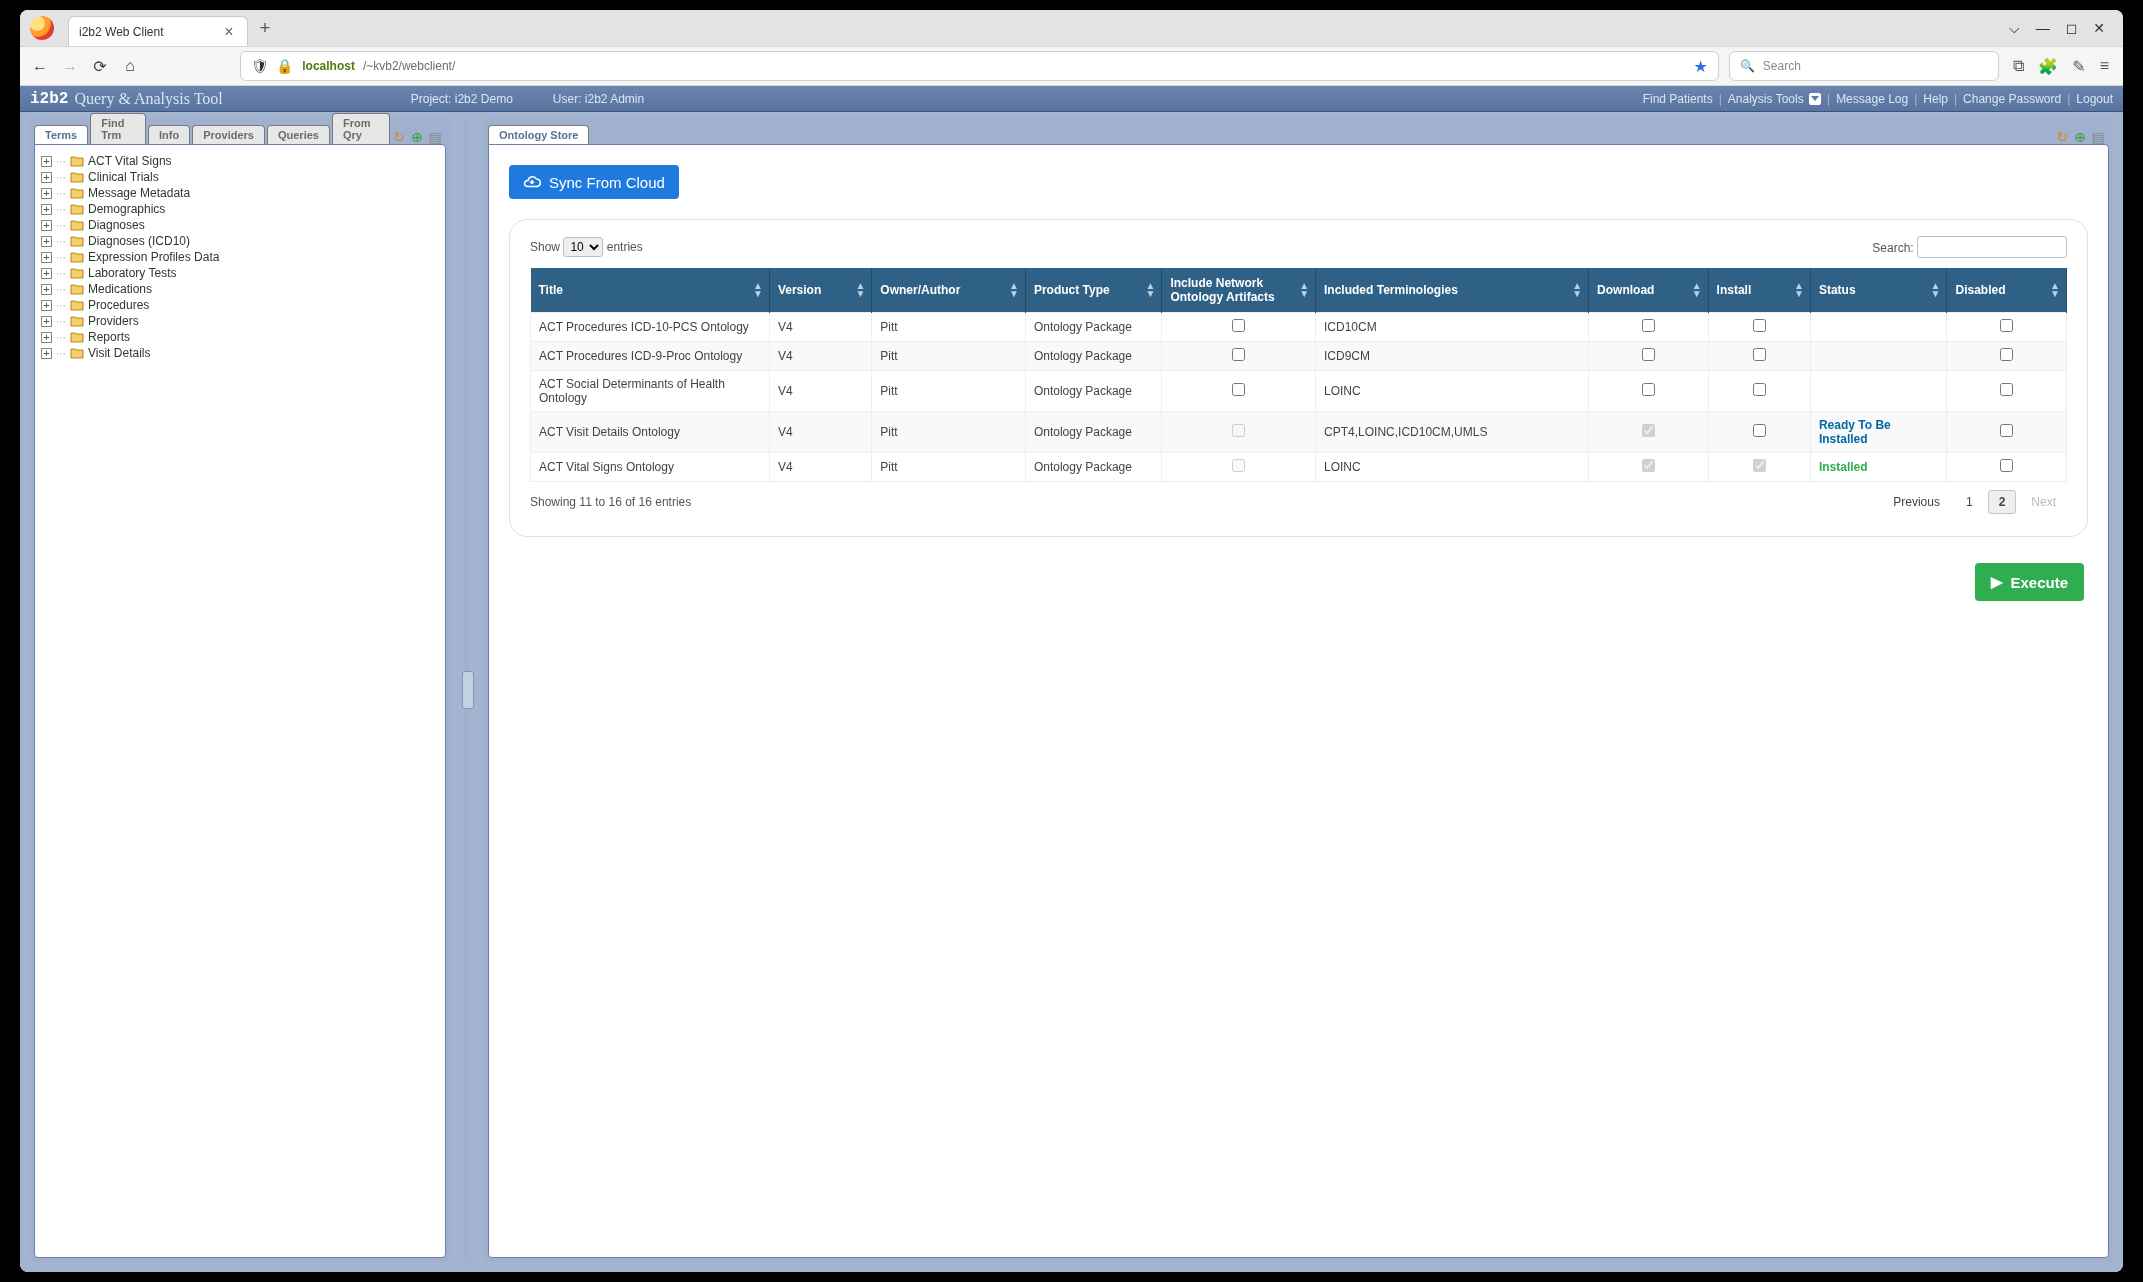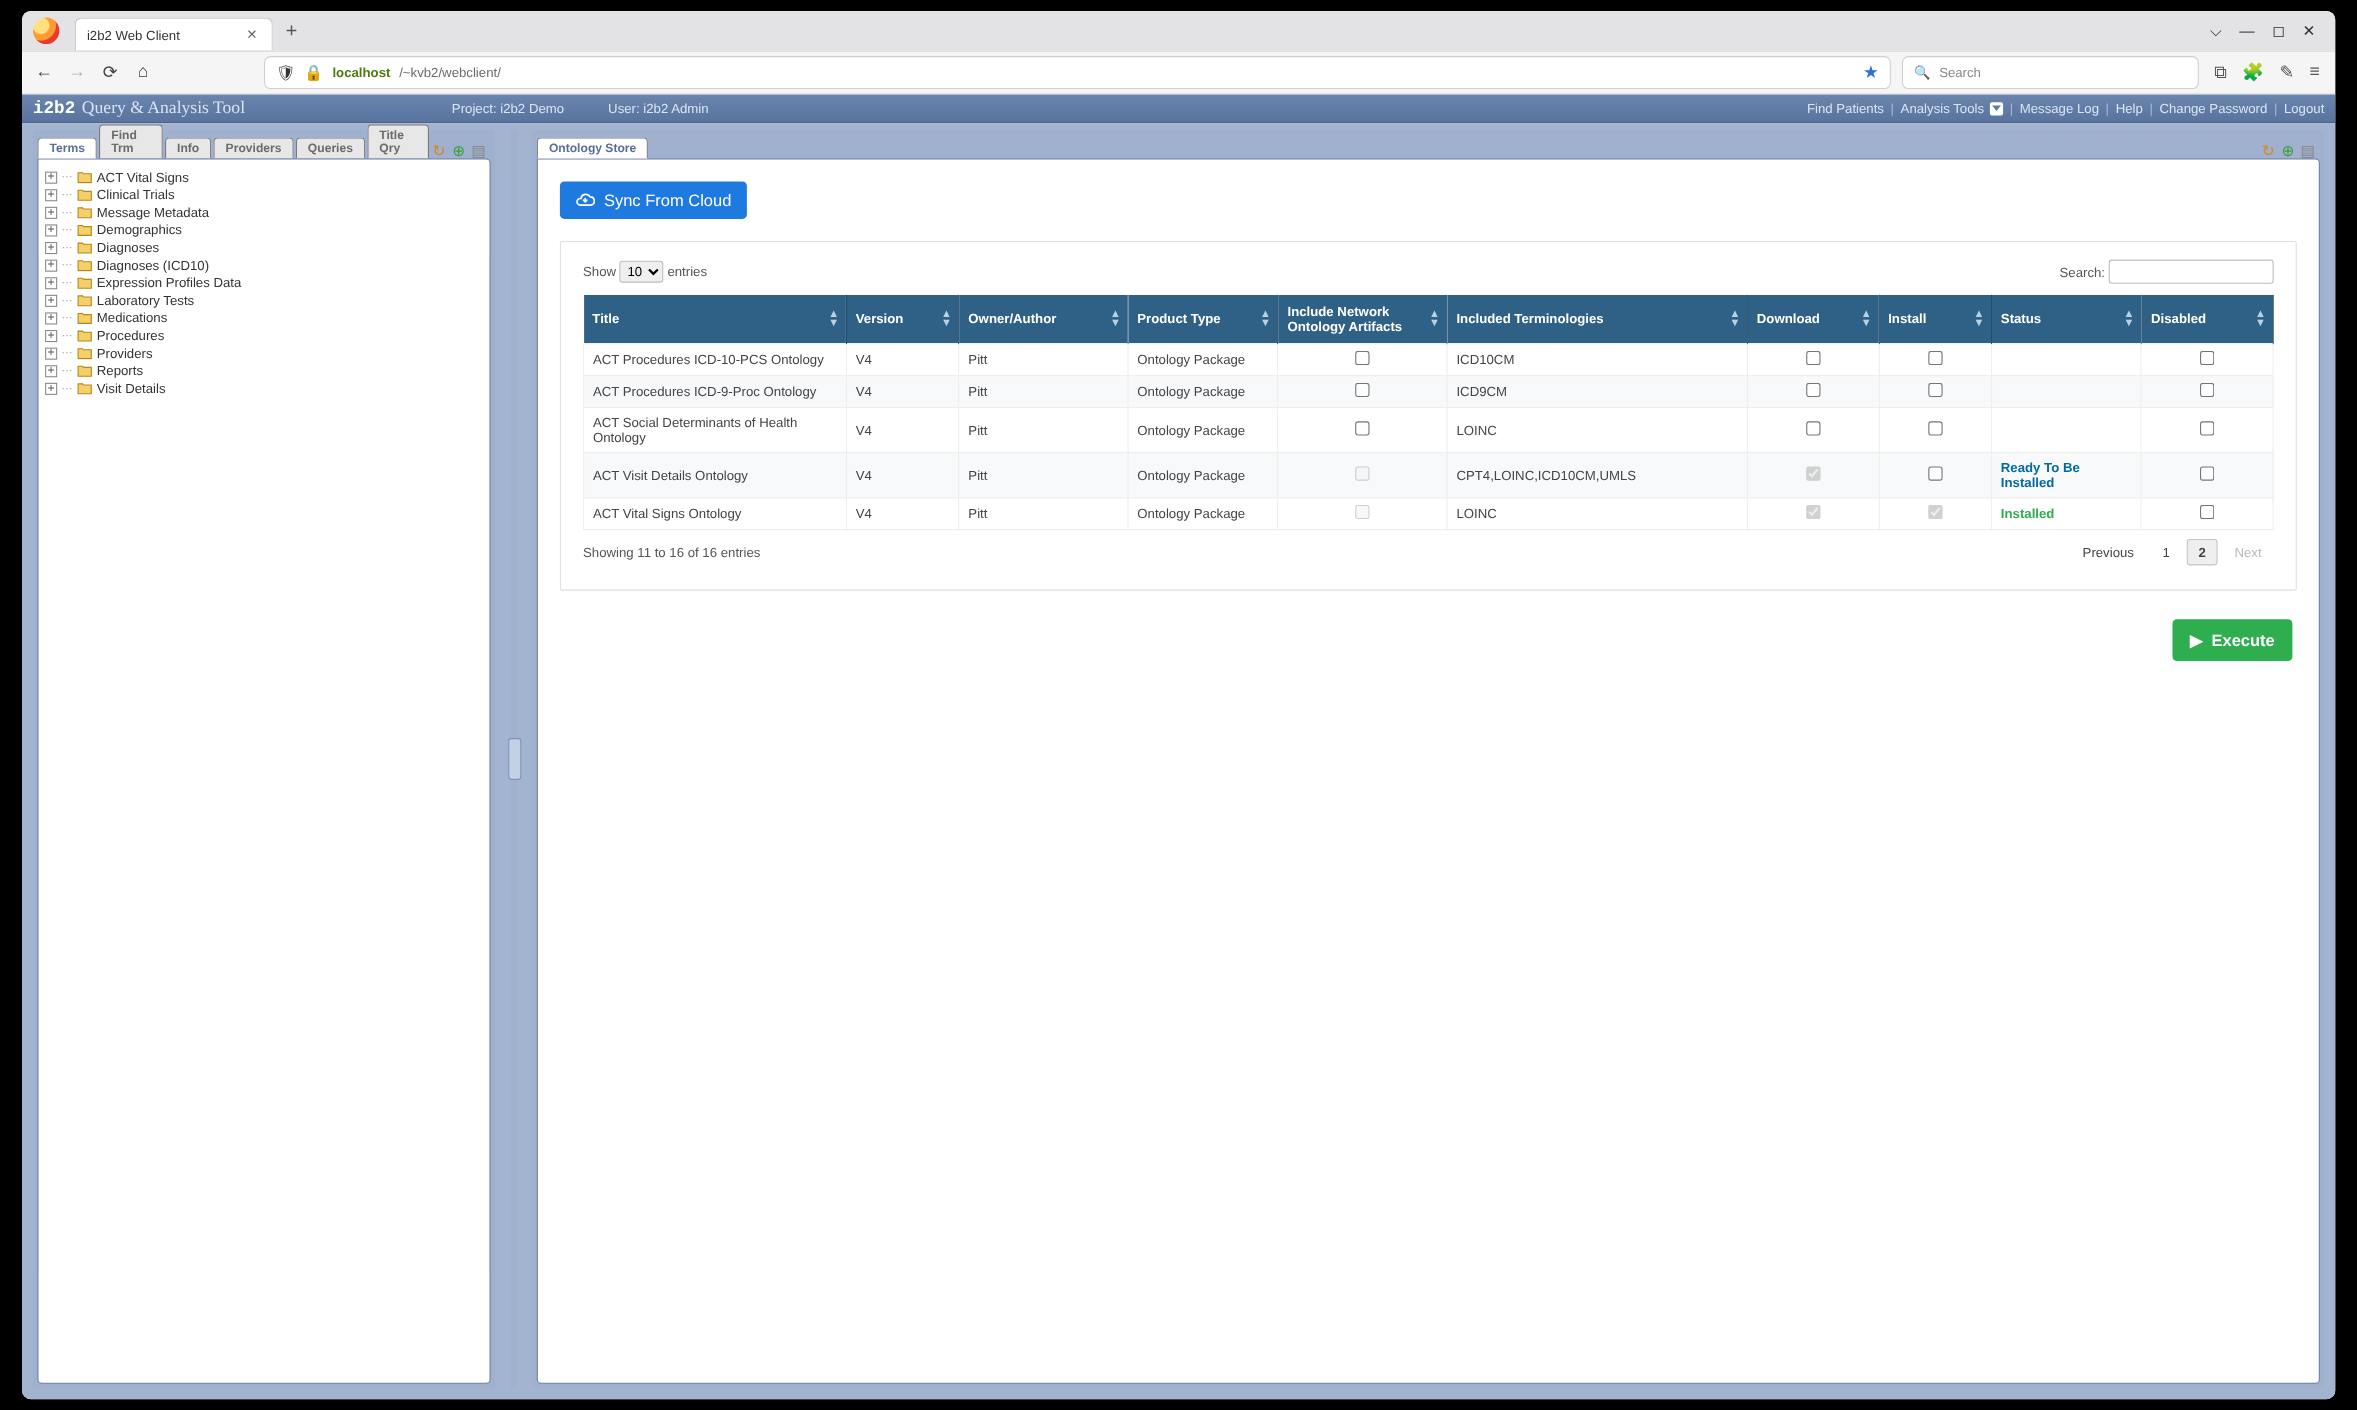--- a/index.html
+++ b/index.html
@@ -211,21 +211,21 @@
   }
   .btn {
     display:inline-flex; align-items:center; gap:8px;
     border:none; border-radius:4px; cursor:pointer;
     font-size:15px; padding:8px 14px;
   }
   .btn-primary { background:#1f7ae0; color:#fff;}
   .btn-success { background:#2fae4f; color:#fff; font-weight:600; padding:10px 16px;}
 
   .card {
-    border:1px solid #e0e0e0; border-radius:2px; padding:16px 20px 22px 20px;
+    border:1px solid #e0e0e0; border-radius:18px; padding:16px 20px 22px 20px;
     margin-top:20px; background:#fff;
   }
   .controls-row { display:flex; align-items:center; justify-content:space-between; font-size:12px; color:#555; margin-bottom:10px;}
   .controls-row select {
     border:1px solid #bfbfbf; border-radius:3px; font-size:12px; padding:1px 2px;
   }
   .controls-row input[type=text] {
     border:1px solid #bfbfbf; border-radius:3px; height:22px; width:150px; padding:0 4px;
   }
 
@@ -347,21 +347,21 @@
 
     <div class="panel-col left-col">
       <div class="panel-surround">
         <div class="tab-row" id="left-tab-row">
 
           <div class="ptab active">Terms</div>
             <div class="ptab">Find Trm</div>
             <div class="ptab">Info</div>
             <div class="ptab">Providers</div>
             <div class="ptab">Queries</div>
-            <div class="ptab">Title Qry</div>
+            <div class="ptab">From Qry</div>
             <div class="tab-tools">
             <span class="tool" style="color:#d48a1c;">↻</span>
             <span class="tool" style="color:#3a9d3a;">⊕</span>
             <span class="tool" style="color:#888;">▤</span>
           </div>
         </div>
         <div class="panel-body">
           <ul class="tree" id="terms-tree">
               <li>
                 <span class="sq">+</span>

